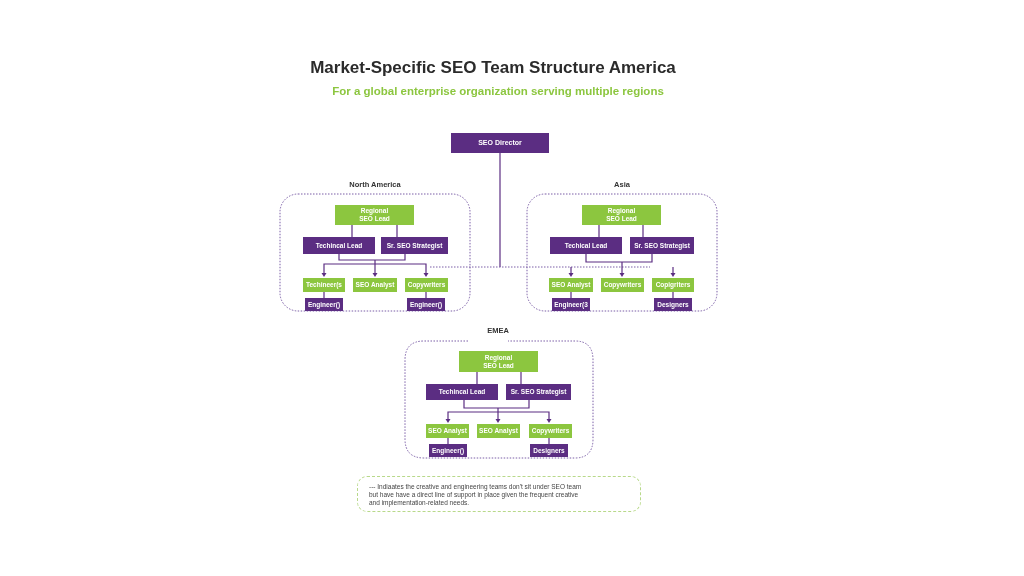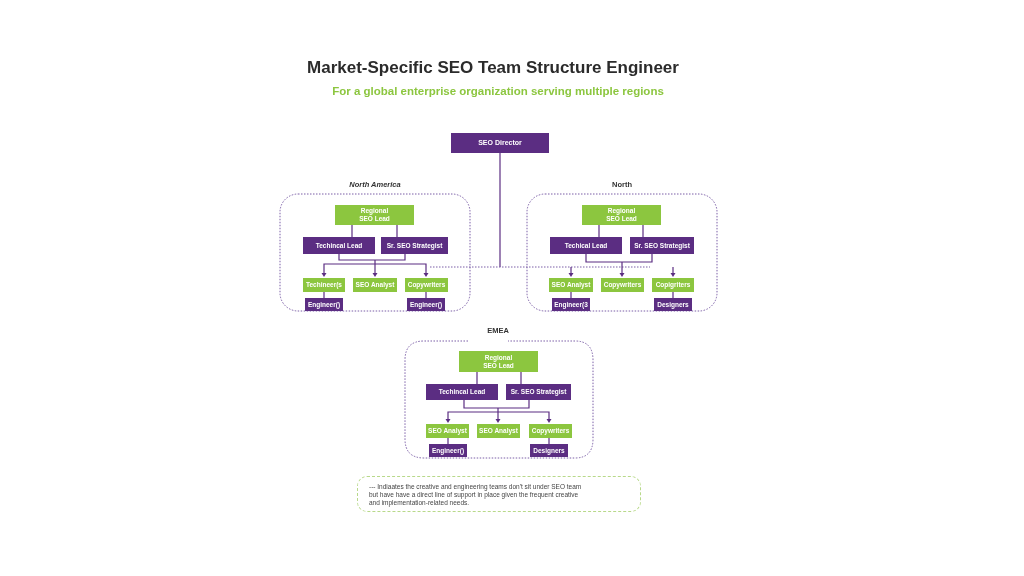--- a/index.html
+++ b/index.html
@@ -9,21 +9,21 @@
     svg.lines { position: absolute; left: 0; top: 0; width: 1024px; height: 576px; }
     .box { position: absolute; display: flex; align-items: center; justify-content: center; text-align: center; color: #ffffff; font-weight: bold; font-size: 6.5px; line-height: 8px; box-sizing: border-box; }
     .purple { background: #5b2d82; }
     .green { background: #8cc63f; }
     .region-label { position: absolute; font-size: 7.5px; font-weight: bold; color: #333333; text-align: center; }
     .note { position: absolute; left: 357px; top: 476px; width: 284px; height: 36px; border: 1px dashed #b8d98a; border-radius: 10px; box-sizing: border-box; padding: 6px 0 0 11px; font-size: 6.5px; line-height: 8px; color: #444444; }
   </style>
 </head>
 <body>
 
-<div class="title">Market-Specific SEO Team Structure Engineer</div>
+<div class="title">Market-Specific SEO Team Structure America</div>
 <div class="subtitle">For a global enterprise organization serving multiple regions</div>
 
 <svg class="lines" viewBox="0 0 1024 576">
 
   <rect x="280" y="194" width="190" height="117" rx="18" fill="none" stroke="#7b5ea7" stroke-width="1" stroke-dasharray="1.5,1.5"></rect>
   <rect x="527" y="194" width="190" height="117" rx="18" fill="none" stroke="#7b5ea7" stroke-width="1" stroke-dasharray="1.5,1.5"></rect>
   <path d="M468 341 L424 341 Q405 341 405 360 L405 439 Q405 458 424 458 L575 458 Q593 458 593 439 L593 360 Q593 341 575 341 L508 341" fill="none" stroke="#7b5ea7" stroke-width="1" stroke-dasharray="1.5,1.5"></path>
 
   <line x1="500" y1="153" x2="500" y2="267" stroke="#5b2d82" stroke-width="1.2"></line>
 
@@ -73,32 +73,32 @@
   </g>
   <g fill="#5b2d82">
     <polygon points="445.5,419 450.5,419 448,423"></polygon>
     <polygon points="495.5,419 500.5,419 498,423"></polygon>
     <polygon points="546.5,419 551.5,419 549,423"></polygon>
   </g>
 </svg>
 
 <div class="box purple" style="left:451px;top:133px;width:98px;height:20px;font-size:7px;">SEO Director</div>
 
-<div class="region-label" style="left:330px;top:180px;width:90px;font-style:italic;">North America</div>
+<div class="region-label" style="left:330px;top:180px;width:90px;">North America</div>
 <div class="box green" style="left:335px;top:205px;width:79px;height:20px;white-space:pre-line;">Regional
 SEO Lead</div>
 <div class="box purple" style="left:303px;top:237px;width:72px;height:17px;">Techincal Lead</div>
 <div class="box purple" style="left:381px;top:237px;width:67px;height:17px;">Sr. SEO Strategist</div>
 <div class="box green" style="left:303px;top:278px;width:42px;height:14px;">Techineer(s</div>
 <div class="box green" style="left:353px;top:278px;width:44px;height:14px;">SEO Analyst</div>
 <div class="box green" style="left:405px;top:278px;width:43px;height:14px;">Copywriters</div>
 <div class="box purple" style="left:305px;top:298px;width:38px;height:13px;">Engineer()</div>
 <div class="box purple" style="left:407px;top:298px;width:38px;height:13px;">Engineer()</div>
 
-<div class="region-label" style="left:577px;top:180px;width:90px;">North</div>
+<div class="region-label" style="left:577px;top:180px;width:90px;">Asia</div>
 <div class="box green" style="left:582px;top:205px;width:79px;height:20px;white-space:pre-line;">Regional
 SEO Lead</div>
 <div class="box purple" style="left:550px;top:237px;width:72px;height:17px;">Techical Lead</div>
 <div class="box purple" style="left:630px;top:237px;width:64px;height:17px;">Sr. SEO Strategist</div>
 <div class="box green" style="left:549px;top:278px;width:44px;height:14px;">SEO Analyst</div>
 <div class="box green" style="left:601px;top:278px;width:43px;height:14px;">Copywriters</div>
 <div class="box green" style="left:652px;top:278px;width:42px;height:14px;">Copigriters</div>
 <div class="box purple" style="left:552px;top:298px;width:38px;height:13px;">Engineer(3</div>
 <div class="box purple" style="left:654px;top:298px;width:38px;height:13px;">Designers</div>
 

